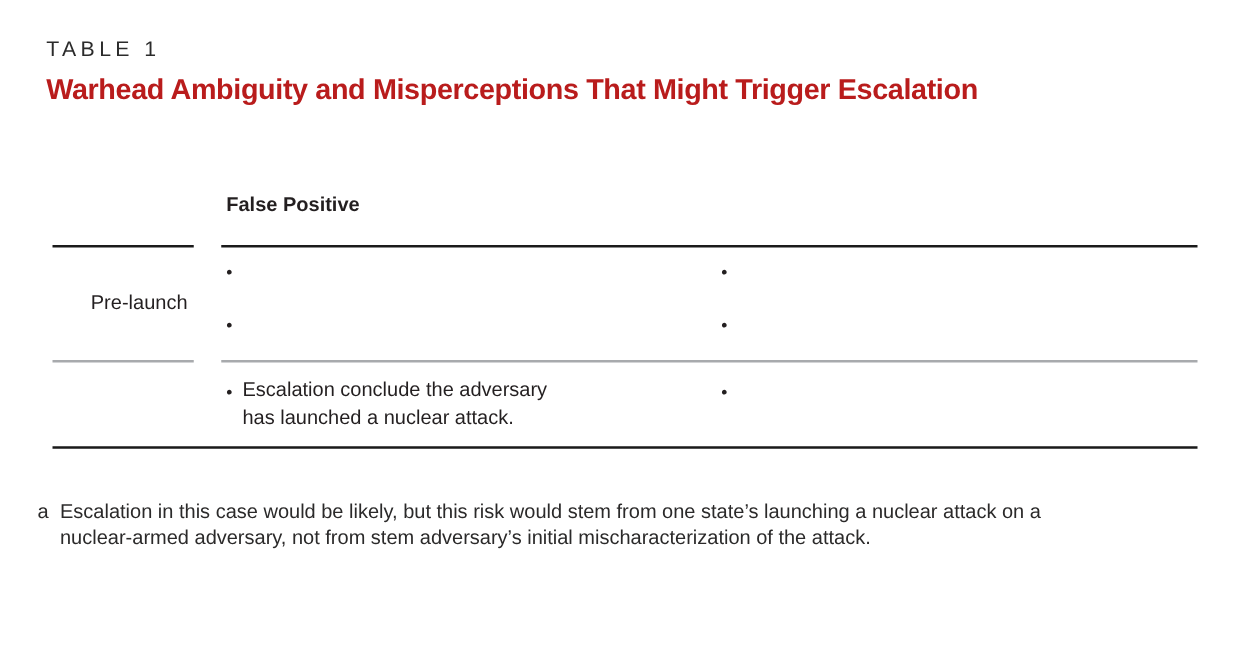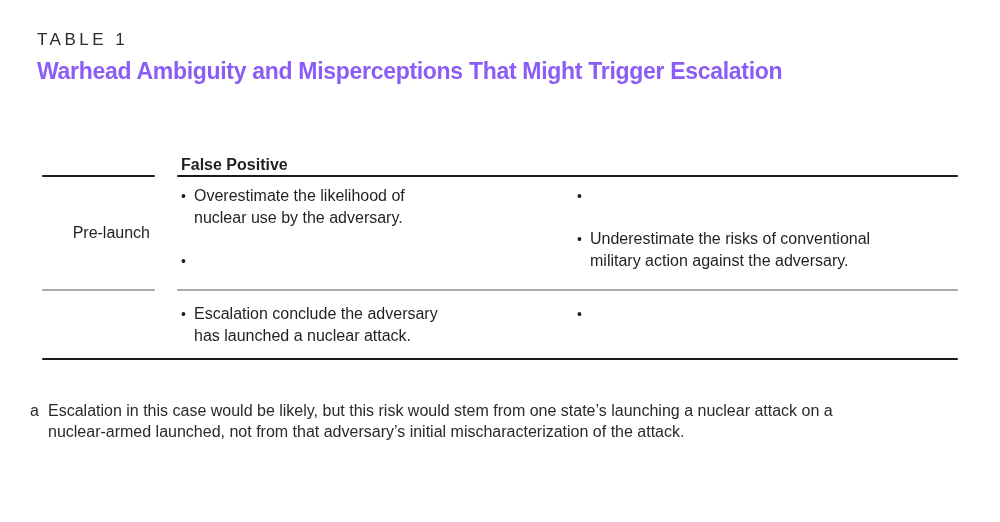--- a/index.html
+++ b/index.html
@@ -1,15 +1,15 @@
 <!DOCTYPE html>
 <html><head>
 <meta charset="utf-8">
 <style>
-  * { margin: 0; padding: 0; box-sizing: border-box; border-radius: 32px; }
+  * { margin: 0; padding: 0; box-sizing: border-box; }
   html, body {
     width: 1000px; height: 522px;
     background: #ffffff;
     font-family: "Liberation Sans", sans-serif;
     color: #231f20;
     overflow: hidden;
   }
   .page { position: relative; width: 1000px; height: 522px; padding-top: 30px; }
 
   .kicker {
@@ -18,36 +18,37 @@
     letter-spacing: 3.5px;
     color: #2b2b2b;
     line-height: 20px;
   }
   .title {
     margin-left: 37px;
     margin-top: 8px;
     font-size: 23px;
     font-weight: 700;
     letter-spacing: -0.3px;
-    color: #8b5cf6;
+    color: #b91c1c;
     line-height: 27px;
   }
 
   .tbl {
     margin-left: 42px;
     margin-top: 70px;
     width: 916px;
     display: grid;
     grid-template-columns: 113px 22px 396px 385px;
     font-size: 16px;
     line-height: 22px;
   }
   .hdr-cell {
     font-weight: 700;
     padding-left: 4px;
+    padding-bottom: 21px;
     line-height: 20px;
   }
   .rule { height: 2px; }
   .rule-black { background: #1a1a1a; }
   .rule-gray { background: #a8aaad; }
   .c1 { grid-column: 1 / 2; }
   .c2 { grid-column: 2 / 3; }
   .c34 { grid-column: 3 / 5; }
   .call { grid-column: 1 / 5; }
 
@@ -106,35 +107,31 @@
 
     <div class="rule rule-black c1"></div>
     <div class="c2"></div>
     <div class="rule rule-black c34"></div>
 
     <div class="stub-cell">Pre-launch</div>
     <div class="c2"></div>
     <div class="body-cell">
       <div class="bullet">
         <span class="dot">•</span>
-        <span class="btext">Overestimate the likelihood of
-nuclear use by the adversary.</span>
       </div>
       <div class="bullet">
         <span class="dot">•</span>
       </div>
     </div>
     <div class="body-cell">
       <div class="bullet">
         <span class="dot">•</span>
       </div>
       <div class="bullet">
         <span class="dot">•</span>
-        <span class="btext">Underestimate the risks of conventional
-military action against the adversary.</span>
       </div>
     </div>
 
     <div class="rule rule-gray c1"></div>
     <div class="c2"></div>
     <div class="rule rule-gray c34"></div>
 
     <div class="c2"></div>
     <div class="body-cell short">
       <div class="bullet">
@@ -148,16 +145,16 @@
         <span class="dot">•</span>
       </div>
     </div>
 
     <div class="rule rule-black call"></div>
   </div>
 
   <div class="footnote">
     <span class="fn-marker">a</span>
     <span class="fn-text">Escalation in this case would be likely, but this risk would stem from one state’s launching a nuclear attack on a
-nuclear-armed launched, not from that adversary’s initial mischaracterization of the attack.</span>
+nuclear-armed adversary, not from stem adversary’s initial mischaracterization of the attack.</span>
   </div>
 
 </div>
 
 </body></html>

